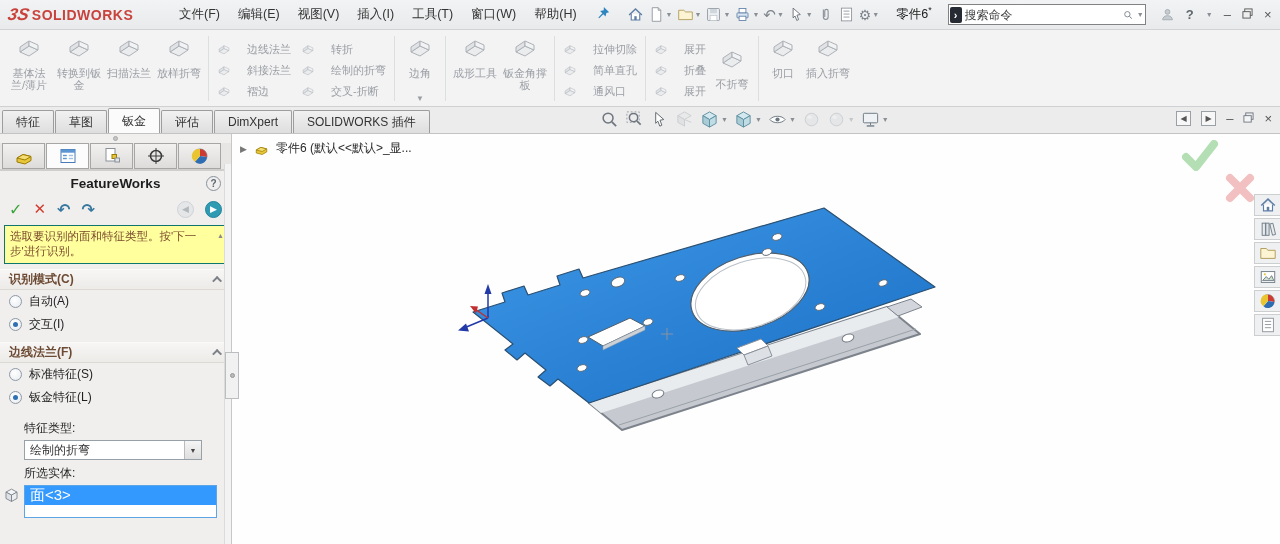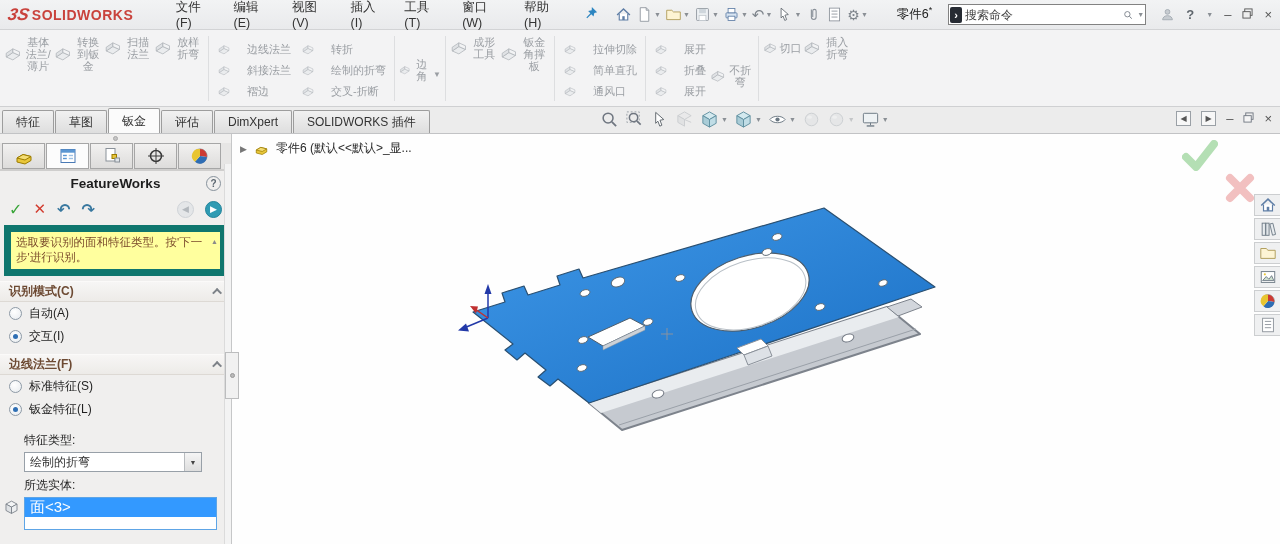--- a/index.html
+++ b/index.html
@@ -13,37 +13,37 @@
   .logo .ds { font-style:italic; font-weight:bold; font-size:17px; transform:skewX(-12deg); display:inline-block; }
   .logo .lw { font-weight:bold; font-size:14px; letter-spacing:.5px; }
   .menus { display:flex; align-items:center; }
   .menus span { padding:0 9px; font-size:12.5px; color:#333; cursor:default; }
   .pin { margin:0 8px; }
   .qat { display:flex; align-items:center; gap:2px; margin-left:6px; color:#8a9199; }
   .qbtn { display:flex; align-items:center; height:20px; padding:0 1px; }
   .qbtn svg { width:17px; height:17px; }
   .dd { font-size:7px; color:#8a8f95; margin-left:1px; }
   .gear { font-size:14px; color:#7d848b; line-height:1; }
-  .docname { margin-left:26px; font-size:12.5px; color:#222; white-space:nowrap; }
+  .docname { margin-left:14px; font-size:12.5px; color:#222; white-space:nowrap; }
   .docname sup { font-size:9px; }
   .search { margin-left:14px; width:198px; height:21px; border:1px solid #828282; background:#fff; display:flex; align-items:center; padding:1px; gap:3px; }
   .search .scope { width:16px; height:16px; background:#262b33; color:#fff; font-size:11px; font-weight:bold; display:flex; align-items:center; justify-content:center; border-radius:2px; }
   .search input { border:none; outline:none; flex:1; font-size:12px; font-family:inherit; color:#333; background:transparent; }
   .search input::placeholder { color:#444; opacity:1; }
   .search svg { width:14px; height:14px; }
   .tb-controls { margin-left:12px; display:flex; align-items:center; gap:11px; color:#6d747c; }
   .tb-controls .q { font-size:13px; font-weight:bold; color:#5f666d; }
   .winglyph { font-size:13px; color:#555; line-height:1; }
   .rest svg, .doc-controls svg.rsvg { width:11px; height:11px; }
 
   
   .ribbon { height:77px; background:#f3f3f4; border-bottom:1px solid #cfd0d2; display:flex; align-items:stretch; padding:3px 2px 2px 4px; flex:0 0 auto; }
   .rsep { width:1px; background:#dddee0; margin:3px 4px; }
   .rgroup { display:flex; align-items:flex-start; }
-  .rbtn-lg { width:50px; display:flex; flex-direction:row; align-items:center; padding-top:3px; gap:1px; }
+  .rbtn-lg { width:50px; display:flex; flex-direction:column; align-items:center; padding-top:3px; gap:7px; }
   .rbtn-lg svg { width:26px; height:24px; opacity:.85; }
   .rlabel { font-size:11px; line-height:12px; color:#9a9ea3; text-align:center; word-break:break-all; width:46px; }
   .rcols { display:flex; align-items:flex-start; gap:2px; padding-top:6px; }
   .rcol { display:flex; flex-direction:column; }
   .rbtn-sm { display:flex; align-items:center; gap:16px; height:21px; padding:0 4px; font-size:11px; color:#9a9ea3; white-space:nowrap; }
   .rbtn-sm svg { width:14px; height:13px; opacity:.8; }
   .corner-dd { font-size:8px; color:#9a9ea3; margin-top:8px; }
 
   
   .tabband { height:27px; background:#ececec; border-bottom:1px solid #c2c3c5; position:relative; display:flex; align-items:flex-end; padding-left:2px; flex:0 0 auto; }
@@ -70,21 +70,21 @@
   .pm-header { height:25px; display:flex; align-items:center; justify-content:center; font-weight:bold; font-size:13.5px; color:#1d1d1d; position:relative; }
   .help-circ { position:absolute; right:10px; width:15px; height:15px; border:1px solid #87929c; border-radius:50%; color:#5b6670; font-size:10px; display:flex; align-items:center; justify-content:center; }
   .pm-toolbar { height:26px; display:flex; align-items:center; padding:0 9px; gap:11px; }
   .ok { color:#37a437; font-size:16px; font-weight:bold; }
   .cancel { color:#d23b2e; font-size:15px; font-weight:bold; }
   .undo,.redo { color:#39789f; font-size:16px; font-weight:bold; }
   .pm-toolbar .sp { flex:1; }
   .navcirc { width:17px; height:17px; border-radius:50%; display:flex; align-items:center; justify-content:center; font-size:9px; }
   .navcirc.back { background:#e4e6e8; color:#b3b8bd; border:1px solid #cfd3d7; }
   .navcirc.fwd { background:#2f9bb3; color:#fff; border:1px solid #23849a; }
-  .pm-msg { margin:3px 4px 5px 4px; background:#ffff9e; border:7px solid #0f766e; padding:3px 15px 4px 5px; color:#7a4a2b; font-size:11.5px; line-height:15px; position:relative; min-height:34px; }
+  .pm-msg { margin:3px 4px 5px 4px; background:#ffff9e; border:1px solid #0f766e; padding:3px 15px 4px 5px; color:#7a4a2b; font-size:11.5px; line-height:15px; position:relative; min-height:34px; }
   .pm-msg .sarr { position:absolute; right:2px; top:2px; font-size:7px; color:#8a8a8a; }
   .pgroup-h { height:21px; display:flex; align-items:center; padding:0 9px; font-weight:bold; color:#6d4a33; background:linear-gradient(#f7f6f5,#edebe8); border-top:1px solid #fbfaf9; border-bottom:1px solid #ddd9d4; font-size:12px; }
   .chev { margin-left:auto; width:7px; height:7px; border-left:2px solid #7d8288; border-top:2px solid #7d8288; transform:rotate(45deg) translateY(2px); }
   .radio-row { height:23px; display:flex; align-items:center; padding-left:9px; gap:7px; color:#1f1f1f; }
   .radio { width:13px; height:13px; border-radius:50%; border:1px solid #8e9aa6; background:radial-gradient(circle at 40% 35%,#fff,#e6eaee); position:relative; flex:0 0 auto; }
   .radio.sel::after { content:""; position:absolute; left:3px; top:3px; width:5px; height:5px; border-radius:50%; background:#2f6fb4; }
   .gpad { height:6px; }
   .field-label { padding:5px 0 3px 24px; color:#1f1f1f; }
   .select { margin-left:24px; width:178px; height:20px; background:#fff; border:1px solid #98a0a8; display:flex; align-items:center; font-size:12px; padding-left:5px; }
   .select .sbtn { margin-left:auto; width:17px; height:100%; background:linear-gradient(#f5f5f5,#dedede); border-left:1px solid #b9bcbf; display:flex; align-items:center; justify-content:center; font-size:7px; color:#444; }

